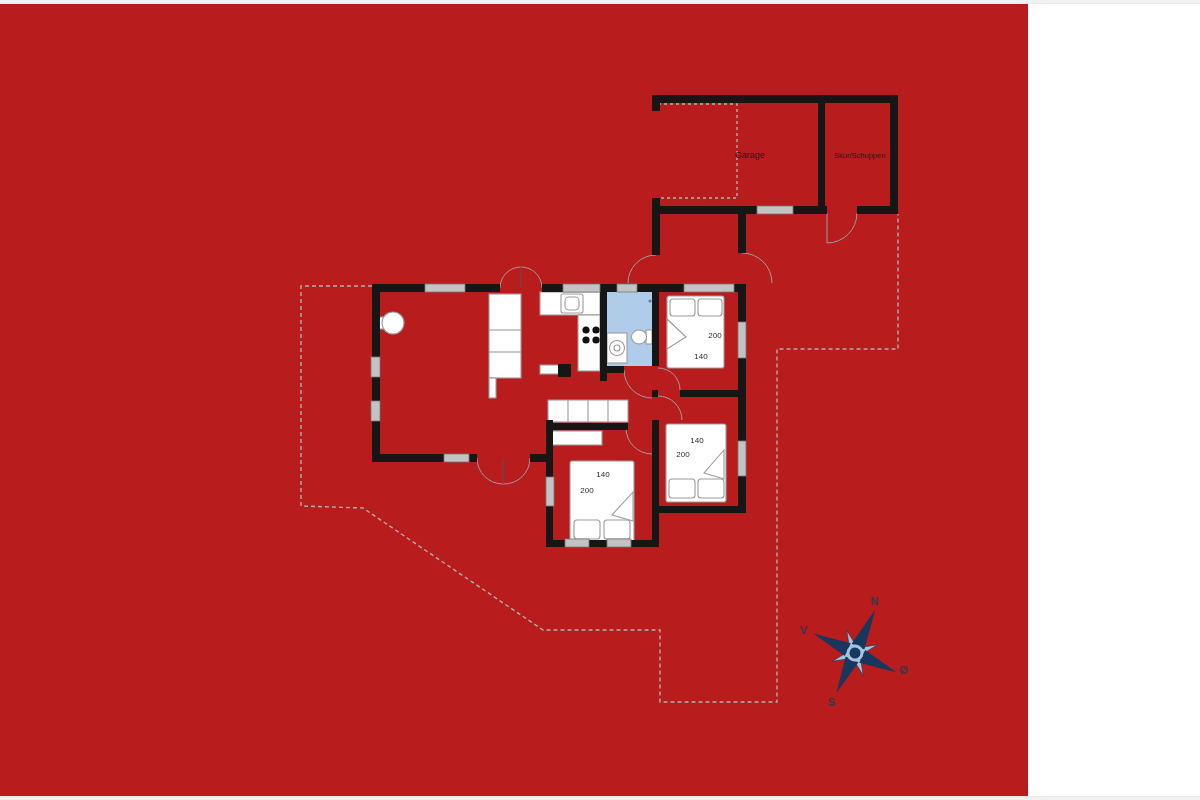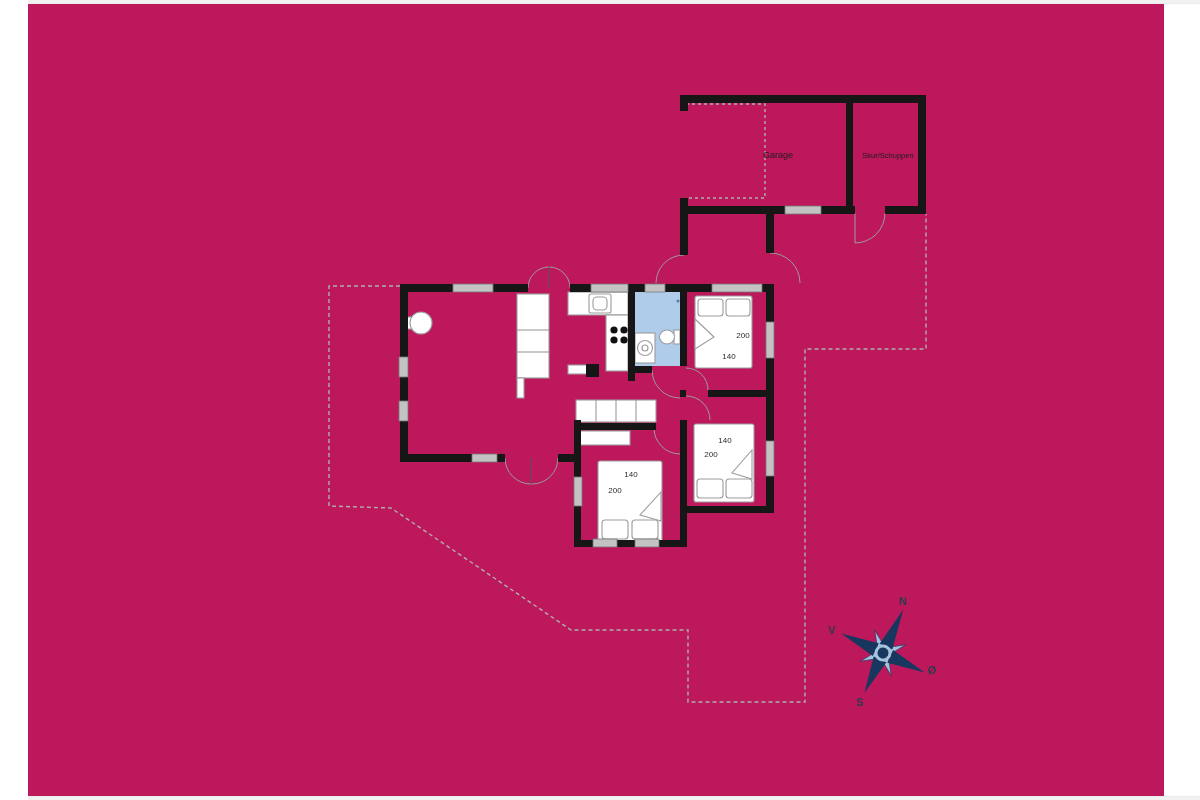--- a/index.html
+++ b/index.html
@@ -1,17 +1,17 @@
 <!DOCTYPE html>
 <html><head>
 <meta charset="utf-8">
 <style>
   html,body{margin:0;padding:0;background:#ffffff;width:1200px;height:800px;overflow:hidden;}
   body{font-family:"Liberation Sans", sans-serif;}
-  .stage{position:relative;width:1136px;height:800px;background:#be185d;margin-left:28px;}
+  .stage{position:relative;width:1028px;height:800px;background:#b91c1c;}
   .edge-strip{position:absolute;left:0;width:1200px;height:3px;background:#f1f1f1;border-bottom:1px solid #ececec;}
   .edge-strip.top{top:0;}
   .edge-strip.bottom{bottom:0;border-bottom:none;border-top:1px solid #ececec;}
   svg{position:absolute;left:0;top:0;}
   .room-label{font-size:9px;fill:#1c1c1c;}
   .room-label.small{font-size:7.5px;}
   .dim-label{font-size:8px;fill:#2a2a2a;}
   .compass-letter{font-size:11px;font-weight:bold;}
   text{text-anchor:middle;}
 </style>

